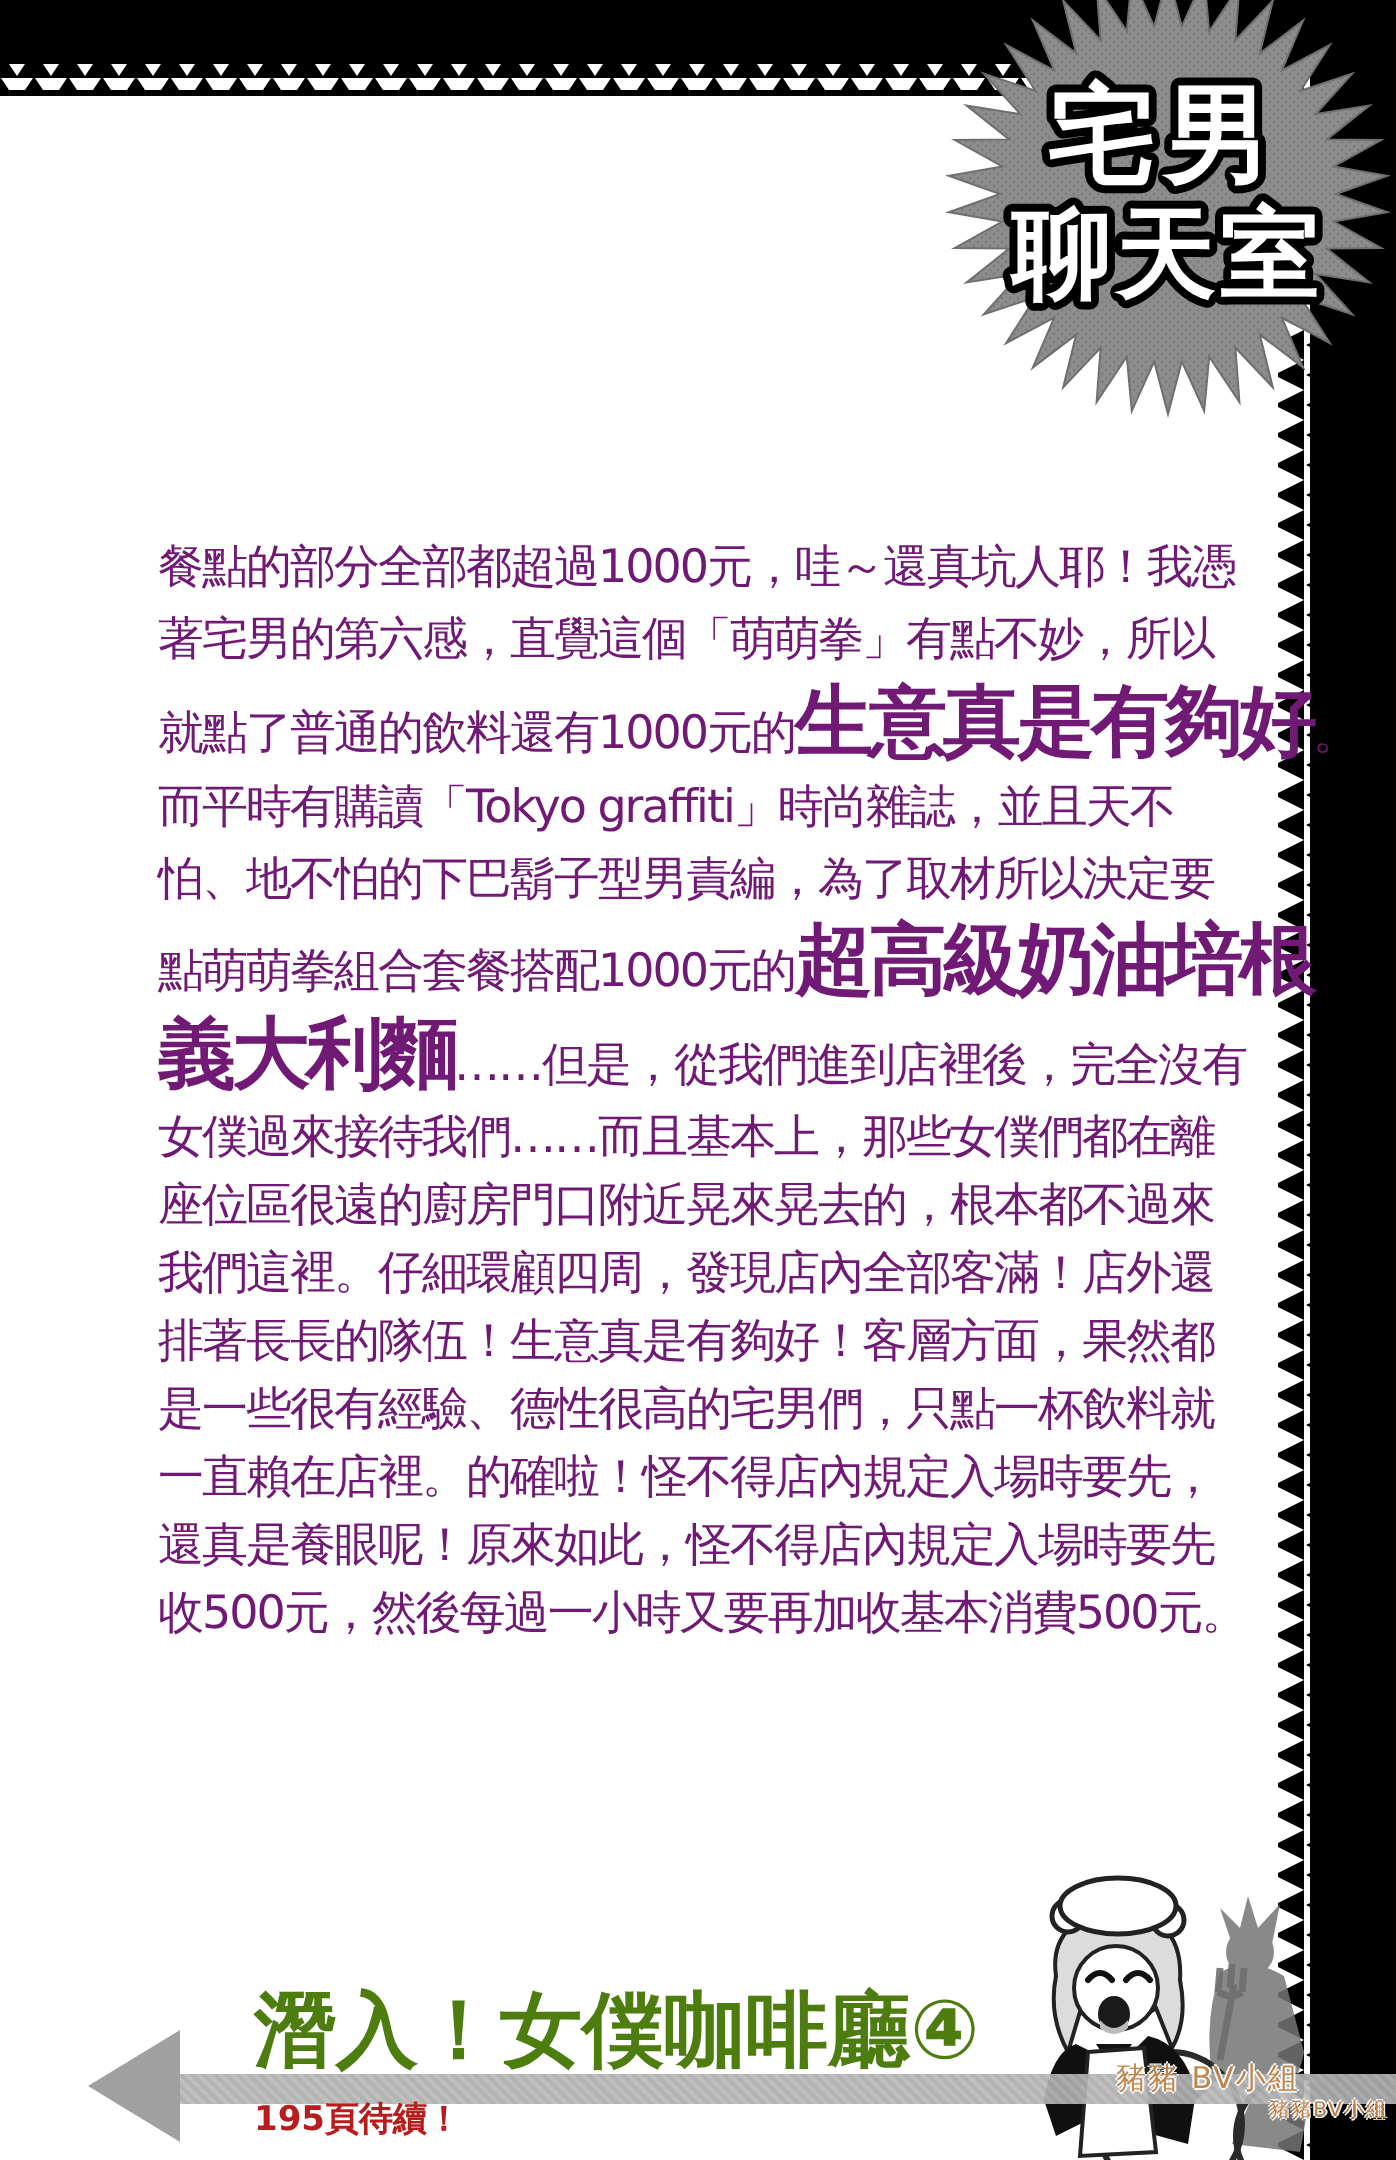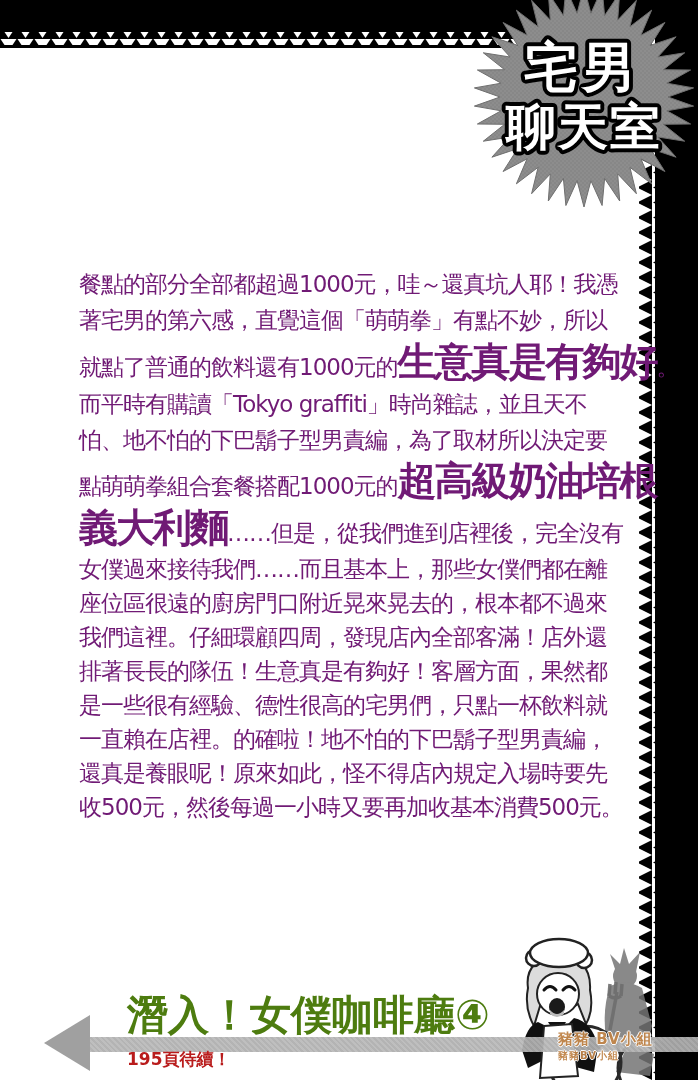--- a/index.html
+++ b/index.html
@@ -35,26 +35,26 @@
     color:#b91c1c;white-space:nowrap;
   }
   .divider-bar{
     position:absolute;left:84px;top:1037px;width:614px;height:15px;
     background:repeating-linear-gradient(45deg,#b9b9b9 0 2px,#adadad 2px 4px);
     opacity:.92;
   }
   
   .watermark{
     position:absolute;left:558px;top:1031px;width:136px;text-align:left;
-    color:#c08448;font-weight:700;line-height:1.1;
+    color:#c08448;font-weight:400;line-height:1.1;
     text-shadow:1px 0 #fff,-1px 0 #fff,0 1px #fff,0 -1px #fff;
     opacity:.95;
   }
   .watermark .wm1{font-size:15px;letter-spacing:1px;}
-  .watermark .wm2{font-size:10px;text-align:left;margin-top:2px;letter-spacing:1px;}
+  .watermark .wm2{font-size:10px;text-align:right;margin-top:2px;letter-spacing:1px;}
 </style>
 </head>
 <body>
 
 <div class="page">
 
   <svg class="abs" style="left:0;top:0;" width="698" height="48">
     <defs>
       <pattern id="tz" width="17" height="13" patternUnits="userSpaceOnUse">
         <rect width="17" height="13" fill="#000"></rect>
@@ -94,21 +94,21 @@
       <div class="line"><span>就點了普通的飲料還有1000元的</span><span class="big">生意真是有夠好</span><span>。</span></div>
       <div class="line"><span>而平時有購讀「Tokyo graffiti」時尚雜誌，並且天不</span></div>
       <div class="line"><span>怕、地不怕的下巴鬍子型男責編，為了取材所以決定要</span></div>
       <div class="line"><span>點萌萌拳組合套餐搭配1000元的</span><span class="big">超高級奶油培根</span></div>
       <div class="line"><span class="big">義大利麵</span><span>……但是，從我們進到店裡後，完全沒有</span></div>
       <div class="line"><span>女僕過來接待我們……而且基本上，那些女僕們都在離</span></div>
       <div class="line"><span>座位區很遠的廚房門口附近晃來晃去的，根本都不過來</span></div>
       <div class="line"><span>我們這裡。仔細環顧四周，發現店內全部客滿！店外還</span></div>
       <div class="line"><span>排著長長的隊伍！生意真是有夠好！客層方面，果然都</span></div>
       <div class="line"><span>是一些很有經驗、德性很高的宅男們，只點一杯飲料就</span></div>
-      <div class="line"><span>一直賴在店裡。的確啦！地不怕的下巴鬍子型男責編，</span></div>
+      <div class="line"><span>一直賴在店裡。的確啦！怪不得店內規定入場時要先，</span></div>
       <div class="line"><span>還真是養眼呢！原來如此，怪不得店內規定入場時要先</span></div>
       <div class="line"><span>收500元，然後每過一小時又要再加收基本消費500元。</span></div>
     </div>
 
   <svg class="abs" style="left:498px;top:926px;" width="164" height="154" viewBox="0 0 164 154">
 
     <g fill="#757575" opacity="0.85">
       <polygon points="118,46 112,28 122,38 126,22 131,38 142,26 138,46"></polygon>
       <circle cx="127" cy="50" r="12"></circle>
       <path d="M112,60 Q128,52 144,62 L154,100 Q150,124 130,122 L108,112 Q104,84 112,60 Z"></path>

